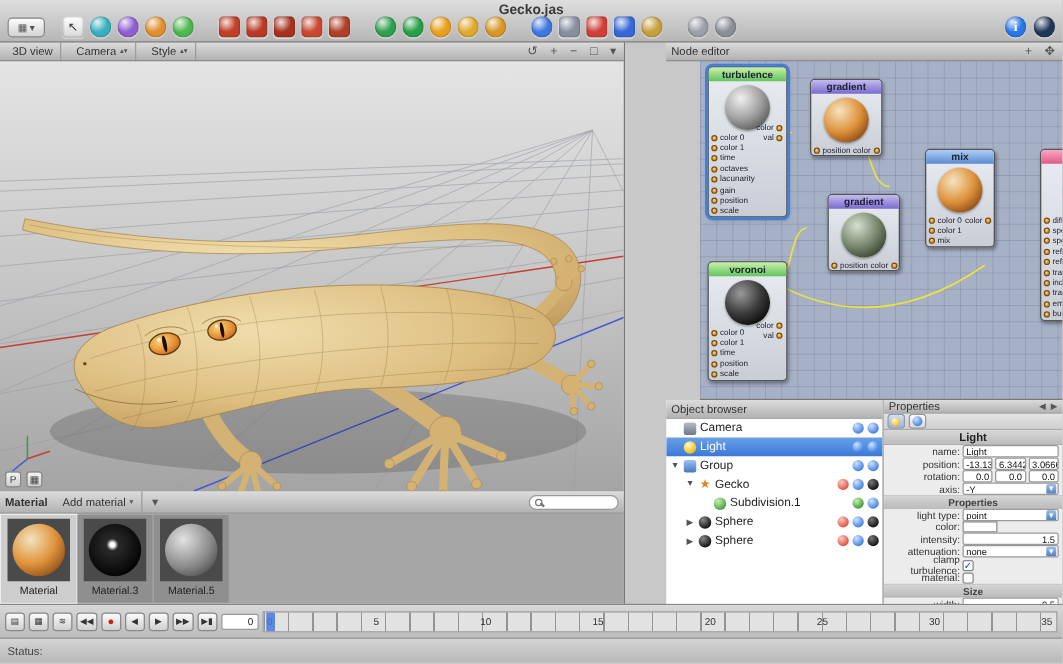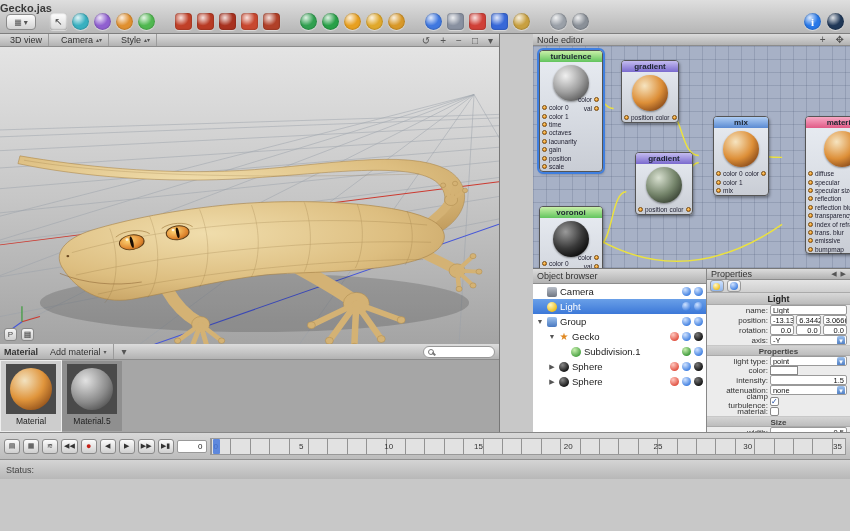--- a/index.html
+++ b/index.html
@@ -3,36 +3,36 @@
 <meta charset="utf-8">
 <style>
   * { margin:0; padding:0; box-sizing:border-box; }
   html,body { width:850px; height:531px; overflow:hidden; background:#ccc;
     font-family:"Liberation Sans", sans-serif; color:#222; }
   .window { position:relative; width:850px; height:531px; background:#c8c8c8; }
 
   
   .titlebar { height:34px; background:linear-gradient(#dedede,#b6b6b6); border-bottom:1px solid #7e7e7e;
     position:relative; display:flex; align-items:flex-end; padding:0 6px 3px 6px; }
-  .win-title { position:absolute; top:2px; left:0; right:0; font-size:11px; font-weight:bold; color:#3a3a3a; }
+  .win-title { position:absolute; top:2px; left:0; right:0; text-align:center; font-size:11px; font-weight:bold; color:#3a3a3a; }
   .seg-button { width:30px; height:16px; border:1px solid #8a8a8a; border-radius:4px; background:linear-gradient(#fdfdfd,#d2d2d2);
     display:flex; align-items:center; justify-content:center; gap:2px; font-size:8px; color:#555; margin-right:14px; }
   .tb-icons { display:flex; align-items:center; gap:5px; flex:1; }
   .tbi { width:17px; height:17px; border-radius:50%;
     background: radial-gradient(circle at 35% 28%, rgba(255,255,255,.85), rgba(255,255,255,0) 48%), var(--c,#999);
     box-shadow: inset 0 0 2px rgba(0,0,0,.45), 0 1px 1px rgba(255,255,255,.5); flex:0 0 auto; }
   .tbi.sq { border-radius:4px; }
   .tbi.pointer { border-radius:3px; background:linear-gradient(#fff,#d8d8d8); display:flex; align-items:center; justify-content:center;
     font-size:10px; color:#333; }
   .tb-gap { width:10px; }
   .tb-right { display:flex; gap:6px; align-items:center; }
   .tbi.info { display:flex; align-items:center; justify-content:center; color:#fff; font-size:11px; font-weight:bold; font-family:"Liberation Serif",serif; }
 
   
-  .main { display:flex; height:398px;border-radius:18px; }
+  .main { display:flex; height:449px;border-radius:18px; }
   .left-col { width:500px; display:flex; flex-direction:column; border-right:1px solid #777; }
   .right-col { width:350px; display:flex; flex-direction:column;padding-left:33px; }
 
   .bar { height:15px; background:linear-gradient(#dcdcdc,#b2b2b2); border-bottom:1px solid #8c8c8c;
     display:flex; align-items:center; font-size:9px; color:#333; padding:0 4px; gap:6px; }
   .bar .seg { display:flex; align-items:center; gap:3px; padding:0 6px; border-right:1px solid #9b9b9b; height:100%; }
   .bar .chev { font-size:6px; color:#555; line-height:1; display:inline-flex; flex-direction:column; }
   .bar .spacer { flex:1; }
   .bar .vicon { font-size:10px; color:#555; padding:0 2px; }
 
@@ -58,21 +58,21 @@
   .thumb .tname { font-size:8.5px; color:#222; margin-top:2px; }
   .b-m1 { background:radial-gradient(circle at 35% 30%, #f2e2c0, #e0953c 48%, #7a3c10 92%); }
   .b-m2 { background:radial-gradient(circle at 35% 30%, #f8d8a0, #c86820 50%, #501c08 92%); }
   .b-m3 { background:radial-gradient(circle at 45% 40%, #ffffff 0 5%, #2a2a2a 14%, #000 80%); }
   .b-m4 { background:radial-gradient(circle at 35% 30%, #e2e2e2, #8a8a8a 55%, #3a3a3a 95%); }
 
   
   .node-canvas { position:relative; height:271px; background-color:#a7b1c6;
     background-image:linear-gradient(rgba(90,100,130,.25) 1px, transparent 1px),
                      linear-gradient(90deg, rgba(90,100,130,.25) 1px, transparent 1px);
-    background-size:13px 13px; overflow:hidden; border-bottom:1px solid #777; }
+    background-size:13px 13px; overflow:hidden; border-bottom:1px solid #777;margin-left:27px; }
   .wires { position:absolute; inset:0; pointer-events:none; }
   .node { position:absolute; border:1px solid #555; border-radius:4px; background:linear-gradient(#e9edf3,#c9cdd5);
     box-shadow:1px 2px 3px rgba(0,0,0,.35); font-size:6.5px; }
   .node.sel { outline:2px solid #3f7fe0; }
   .node .nhead { height:11px; border-radius:3px 3px 0 0; display:flex; align-items:center; justify-content:center;
     font-size:8px; font-weight:bold; color:#1c2430; }
   .nh-green { background:linear-gradient(#c8f0a8,#62c45e); }
   .nh-purple { background:linear-gradient(#c4bcf0,#7a6ace); }
   .nh-blue { background:linear-gradient(#aecdf4,#5a8ad2); }
   .nh-pink { background:linear-gradient(#f8a8c4,#e05a86); color:#fff; }
@@ -373,20 +373,26 @@
 
       <div class="thumbs">
         <div class="thumb sel">
           <span class="ball-wrap">
               <span class="ball b-m1"></span>
             </span>
           <span class="tname">Material</span>
         </div>
         <div class="thumb">
           <span class="ball-wrap">
+              <span class="ball b-m3"></span>
+            </span>
+          <span class="tname">Material.3</span>
+        </div>
+        <div class="thumb">
+          <span class="ball-wrap">
               <span class="ball b-m4"></span>
             </span>
           <span class="tname">Material.5</span>
         </div>
       </div>
     </div>
 
     <div class="right-col">
       <div class="bar">
         <span>Node editor</span>

